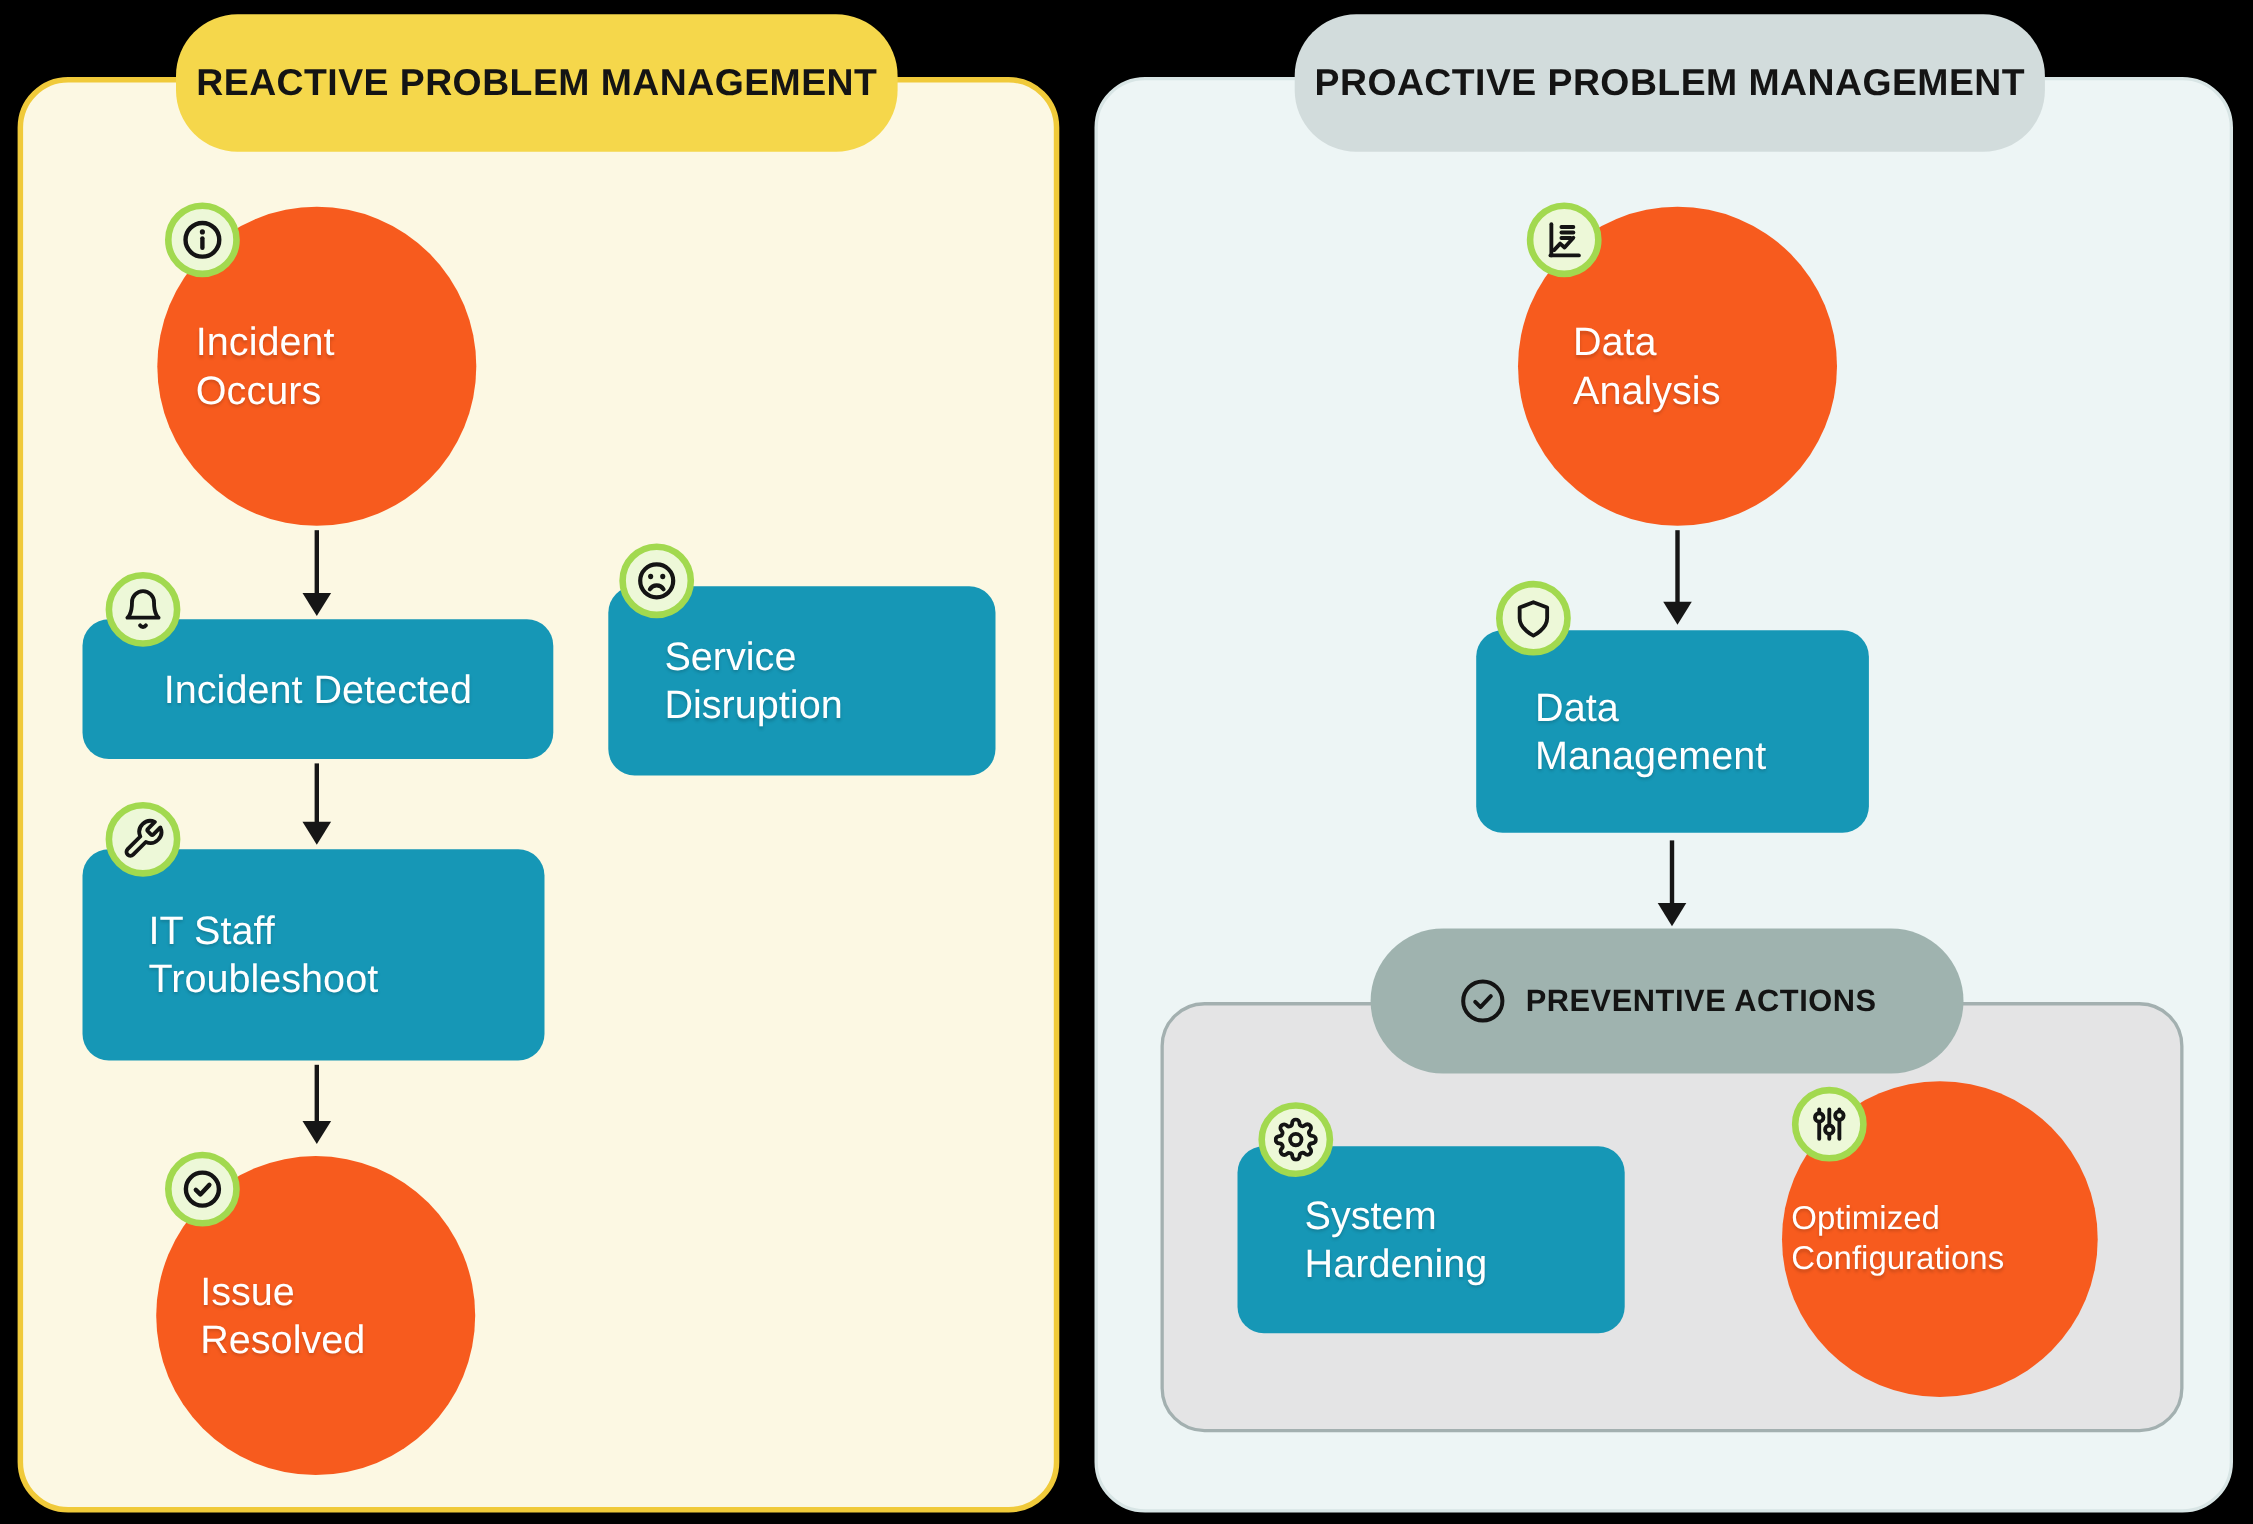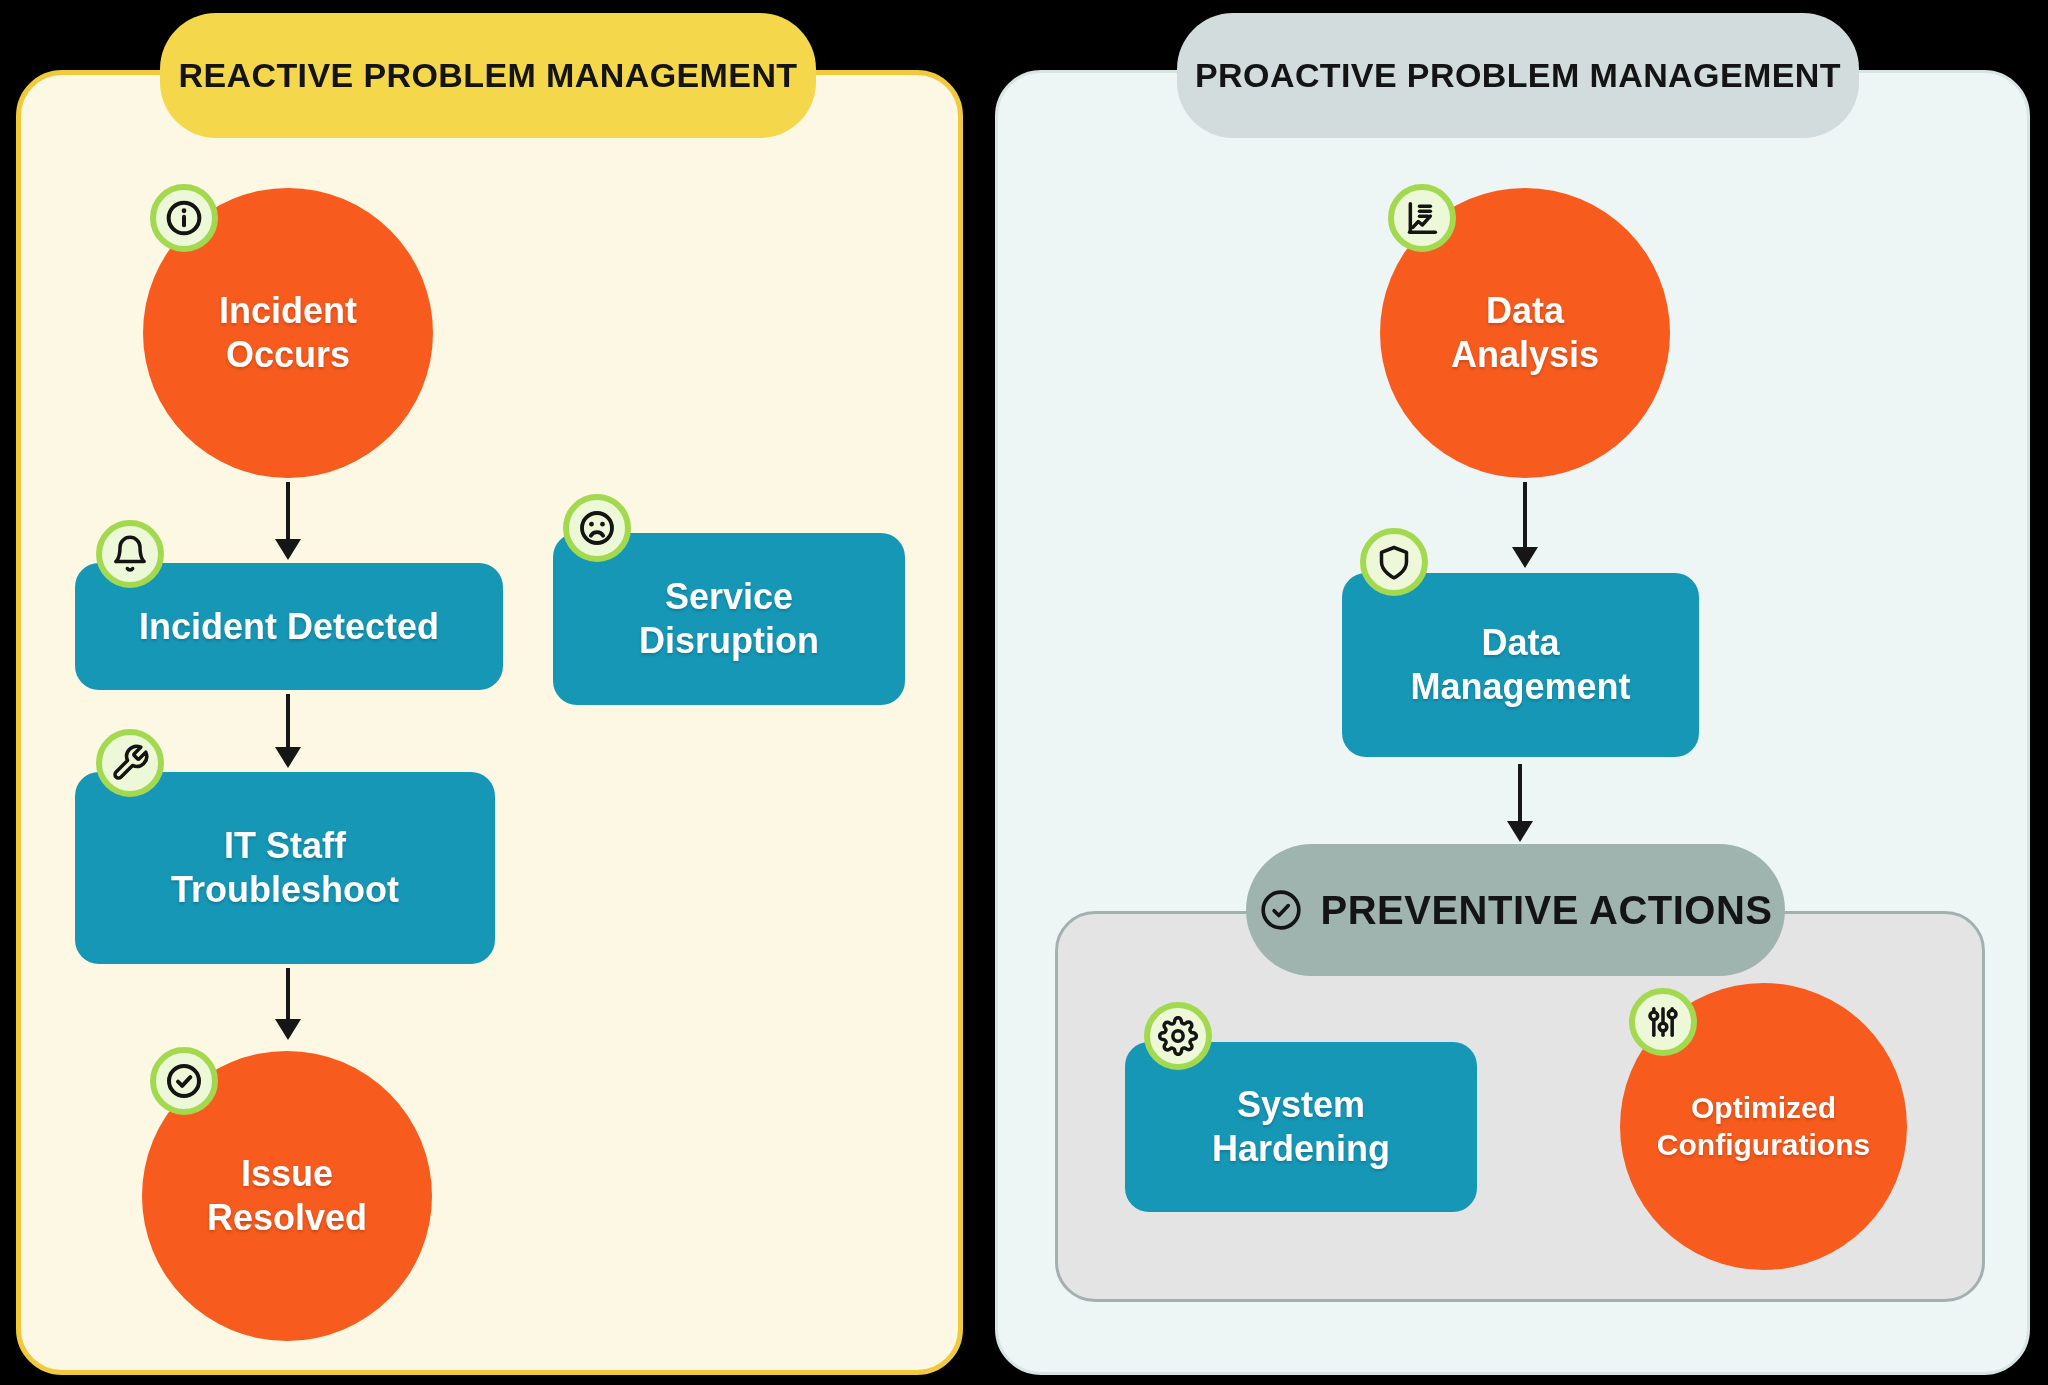--- a/index.html
+++ b/index.html
@@ -24,21 +24,21 @@
   .panel.proactive{left:995px;top:70px;width:1035px;height:1305px;
      background:var(--mist);border:3px solid #D8E5E5;}
 
   .header-pill{position:absolute;height:125px;border-radius:56px;
      display:flex;align-items:center;justify-content:center;
      font-size:34px;font-weight:700;color:var(--ink);letter-spacing:.4px;z-index:6;}
   .header-pill.yellow{left:160px;top:13px;width:656px;background:var(--yellow);}
   .header-pill.gray{left:1177px;top:13px;width:682px;background:var(--mist-pill);}
 
   .node{position:absolute;display:flex;align-items:center;justify-content:center;
-     color:#fff;font-size:36px;font-weight:700;line-height:1.22;text-align:center;
+     color:#fff;font-size:36px;font-weight:400;line-height:1.22;text-align:left;
      text-shadow:0 2px 3px rgba(0,0,0,.18);z-index:3;}
   .node.circle{border-radius:50%;background:var(--orange);}
   .node.rect{border-radius:24px;background:var(--teal);}
   .node span{display:block;}
 
   .n-incident-occurs{left:143px;top:188px;width:290px;height:290px;}
   .n-incident-occurs span{max-width:220px;}
   .n-incident-detected{left:75px;top:563px;width:428px;height:127px;}
   .n-it-staff{left:75px;top:772px;width:420px;height:192px;}
   .n-it-staff span{max-width:300px;}
@@ -80,21 +80,21 @@
   .a-l3{left:286px;top:968px;height:52px;}
   .a-r1{left:1523px;top:482px;height:66px;}
   .a-r2{left:1518px;top:764px;height:58px;}
 
   .prev-container{position:absolute;left:1055px;top:911px;width:930px;height:391px;
      border-radius:40px;background:var(--prev-box);
      border:3px solid var(--prev-border);z-index:1;}
   .prev-pill{position:absolute;left:1246px;top:844px;width:539px;height:132px;
      border-radius:66px;background:var(--prev-pill);z-index:4;
      display:flex;align-items:center;justify-content:center;gap:16px;
-     color:var(--ink);font-size:40px;font-weight:700;letter-spacing:.5px;}
+     color:var(--ink);font-size:28px;font-weight:700;letter-spacing:.5px;}
   .prev-pill svg{width:46px;height:46px;stroke:#141414;fill:none;
      stroke-width:1.9;stroke-linecap:round;stroke-linejoin:round;}
 </style>
 </head>
 <body>
 
 <div class="stage">
 
   <div class="panel reactive"></div>
   <div class="panel proactive"></div>

